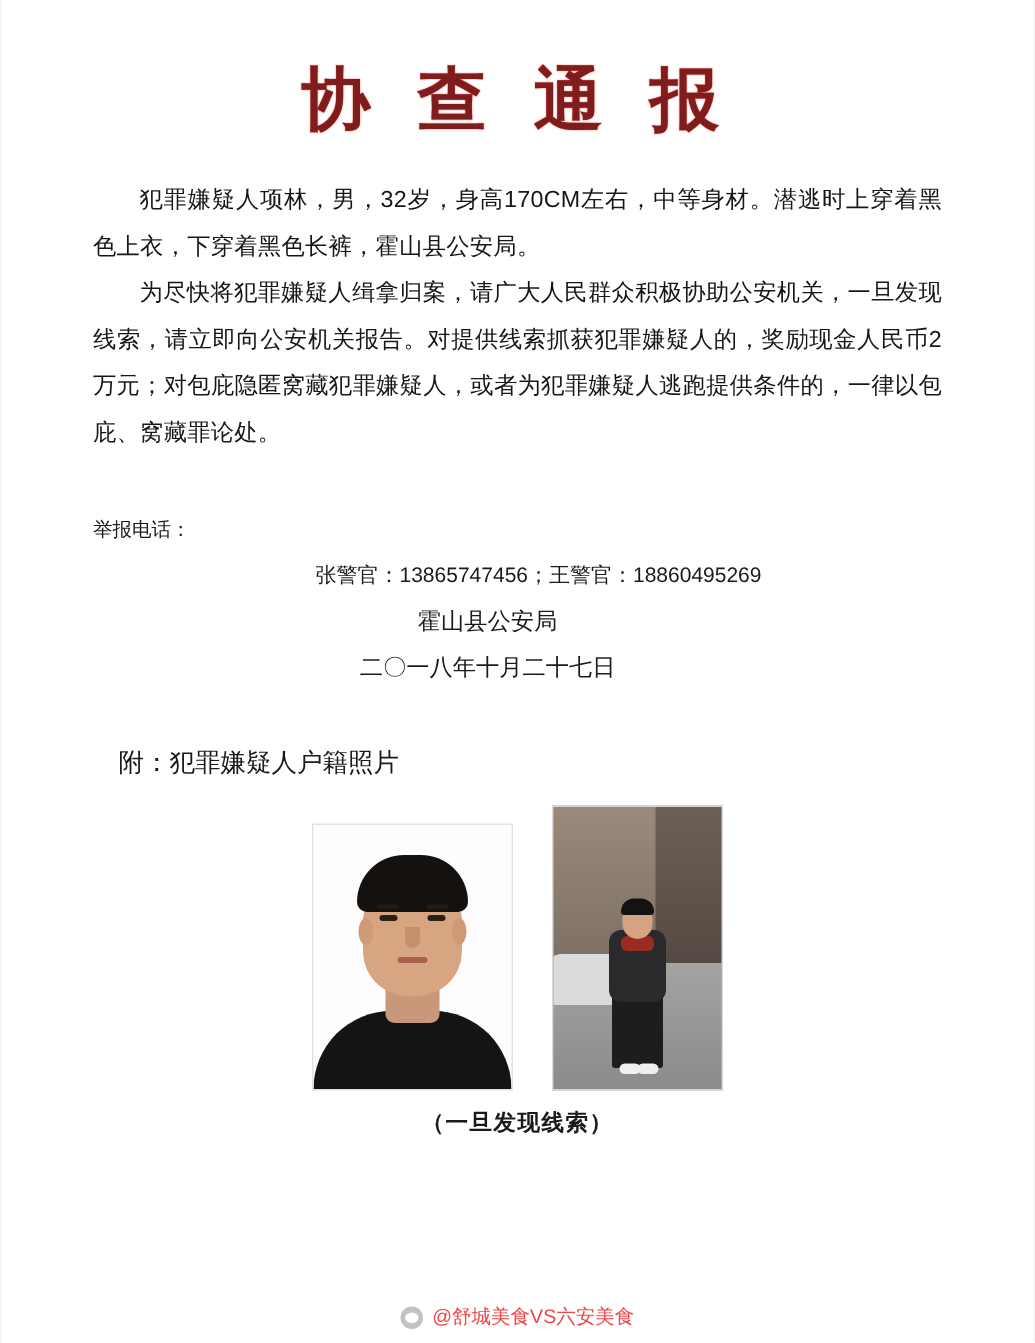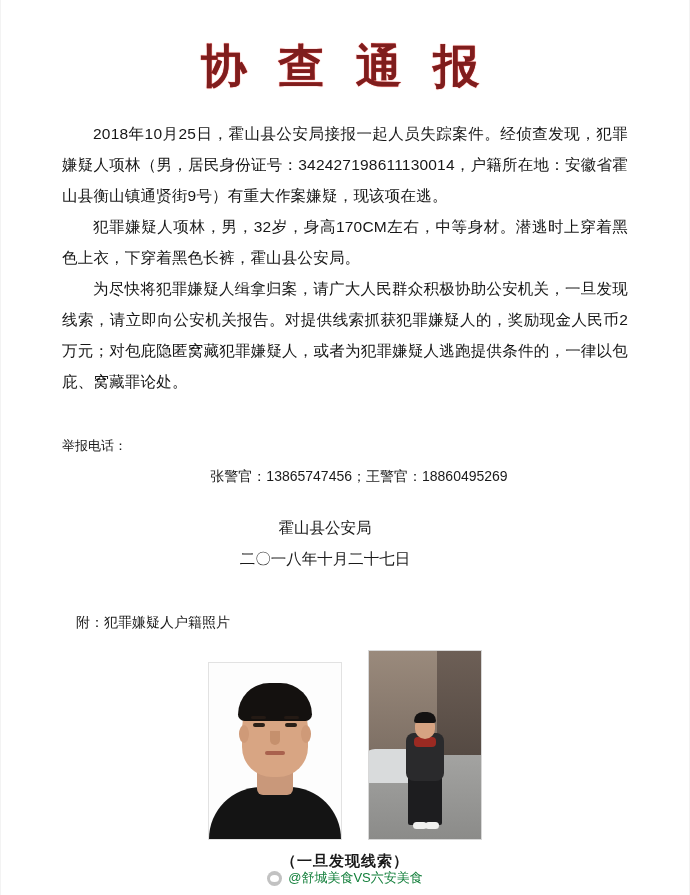--- a/index.html
+++ b/index.html
@@ -50,29 +50,28 @@
     line-height: 31px;
     margin-top: 33px;
   }
   .report-numbers {
     font-size: 14px;
     line-height: 31px;
     text-indent: 2em;
     text-align: center;
   }
   .signature {
-    margin-top: 20px;
     text-align: center;
     font-size: 15.5px;
     line-height: 31px;
     padding-right: 40px;
   }
   .attachment {
     margin-top: 34px;
-    font-size: 14px;
+    font-size: 17px;
     line-height: 28px;
     text-indent: 1em;
   }
   .photos {
     margin-top: 14px;
     display: flex;
     justify-content: center;
     align-items: flex-end;
     gap: 26px;
   }
@@ -286,21 +285,21 @@
   }
   .watermark {
     position: absolute;
     left: 0;
     right: 0;
     bottom: 8px;
     display: flex;
     justify-content: center;
     align-items: center;
     gap: 6px;
-    color: #15803d;
+    color: #ef4444;
     font-size: 13px;
   }
   .weibo-icon {
     display: inline-block;
     width: 15px;
     height: 15px;
     border-radius: 50%;
     background: #c2c2c2;
     position: relative;
   }
@@ -330,21 +329,20 @@
 <div class="page">
 
   <div class="side-line-left"></div>
   <div class="side-line-right"></div>
 
   <div class="doc-title">协 查 通 报</div>
 
   <div class="spacer-12"></div>
 
   <div class="body-text">
-    <p>2018年10月25日，霍山县公安局接报一起人员失踪案件。经侦查发现，犯罪嫌疑人项林（男，居民身份证号：342427198611130014，户籍所在地：安徽省霍山县衡山镇通贤街9号）有重大作案嫌疑，现该项在逃。</p>
     <p>犯罪嫌疑人项林，男，32岁，身高170CM左右，中等身材。潜逃时上穿着黑色上衣，下穿着黑色长裤，霍山县公安局。</p>
     <p>为尽快将犯罪嫌疑人缉拿归案，请广大人民群众积极协助公安机关，一旦发现线索，请立即向公安机关报告。对提供线索抓获犯罪嫌疑人的，奖励现金人民币2万元；对包庇隐匿窝藏犯罪嫌疑人，或者为犯罪嫌疑人逃跑提供条件的，一律以包庇、窝藏罪论处。</p>
   </div>
 
   <div class="report-head">举报电话：</div>
   <div class="report-numbers">张警官：13865747456；王警官：18860495269</div>
 
   <div class="signature">
     <div>霍山县公安局</div>
     <div>二〇一八年十月二十七日</div>

